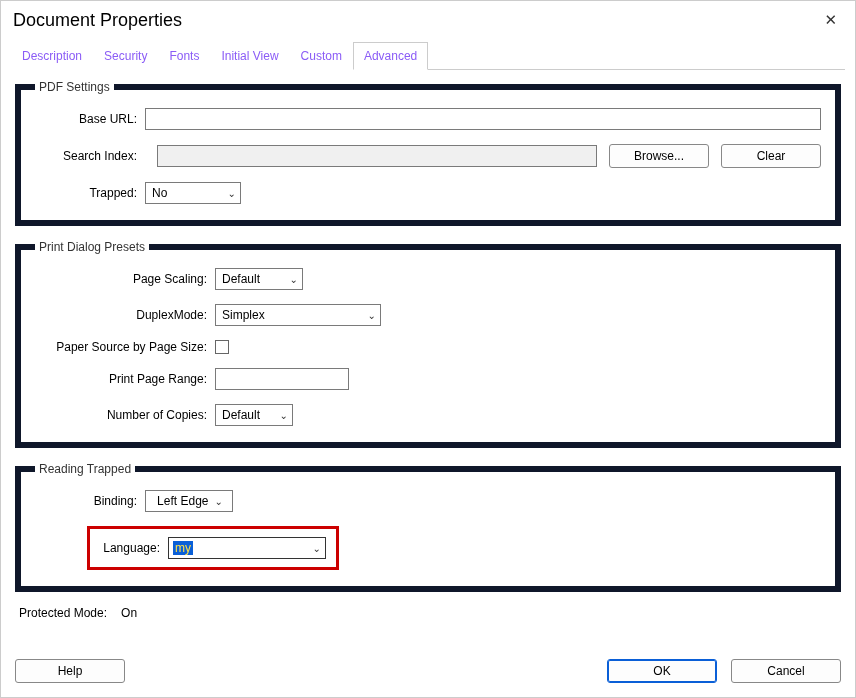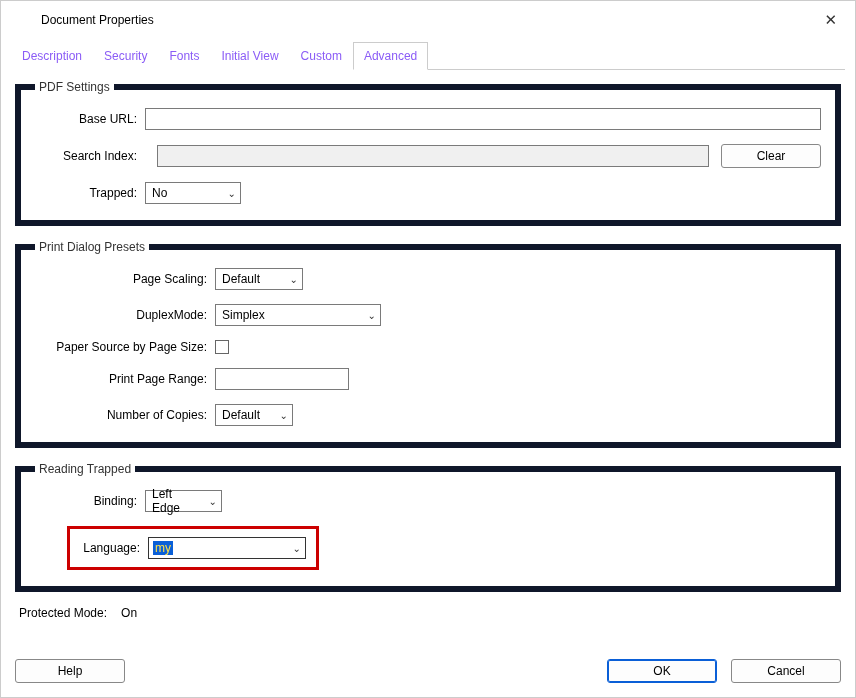--- a/index.html
+++ b/index.html
@@ -15,22 +15,21 @@
     border: 1px solid #ccc;
     position: relative;
   }
   .titlebar {
     display: flex;
     align-items: center;
     justify-content: space-between;
     padding: 8px 12px 4px 12px;
   }
   .titlebar .title {
-    font-size: 12px;
-    margin-left: 28px;
+    font-size: 18px;
   }
   .close-icon {
     font-size: 15px;
     color: #333;
     cursor: pointer;
     padding: 2px 6px;
   }
   .tabs {
     display: flex;
     margin: 6px 10px 0 10px;
@@ -193,20 +192,21 @@
     <legend>PDF Settings</legend>
 
     <div class="row">
       <span class="lbl">Base URL:</span>
       <input type="text" class="wide" value="" style="">
     </div>
 
     <div class="row" style="gap:12px;">
       <span class="lbl">Search Index:</span>
       <div class="readonly-box"></div>
+      <button class="btn">Browse...</button>
       <button class="btn">Clear</button>
     </div>
 
     <div class="row">
       <span class="lbl">Trapped:</span>
       <div class="select" style="width:96px;">
         <span>No</span>
         <span class="chev">⌄</span>
       </div>
     </div>
@@ -248,28 +248,28 @@
         <span class="chev">⌄</span>
       </div>
     </div>
   </fieldset>
 
   <fieldset class="reading">
     <legend>Reading Trapped</legend>
 
     <div class="row">
       <span class="lbl">Binding:</span>
-      <div class="select" style="width:77px;justify-content:center;">
+      <div class="select" style="width:88px;justify-content:center;">
         <span>Left Edge</span>
         <span class="chev">⌄</span>
       </div>
     </div>
 
     <div class="row" style="margin-bottom:0;">
-      <div class="highlight-box" style="margin-left:32px;justify-content:space-between;">
+      <div class="highlight-box" style="margin-left:52px;justify-content:space-between;">
         <span style="width:68px; text-align:right; padding-right:8px;">Language:</span>
         <div class="lang-select">
           <span class="sel-text">my</span>
           <span class="chev">⌄</span>
         </div>
       </div>
     </div>
   </fieldset>
 
   <div class="protected-row">

